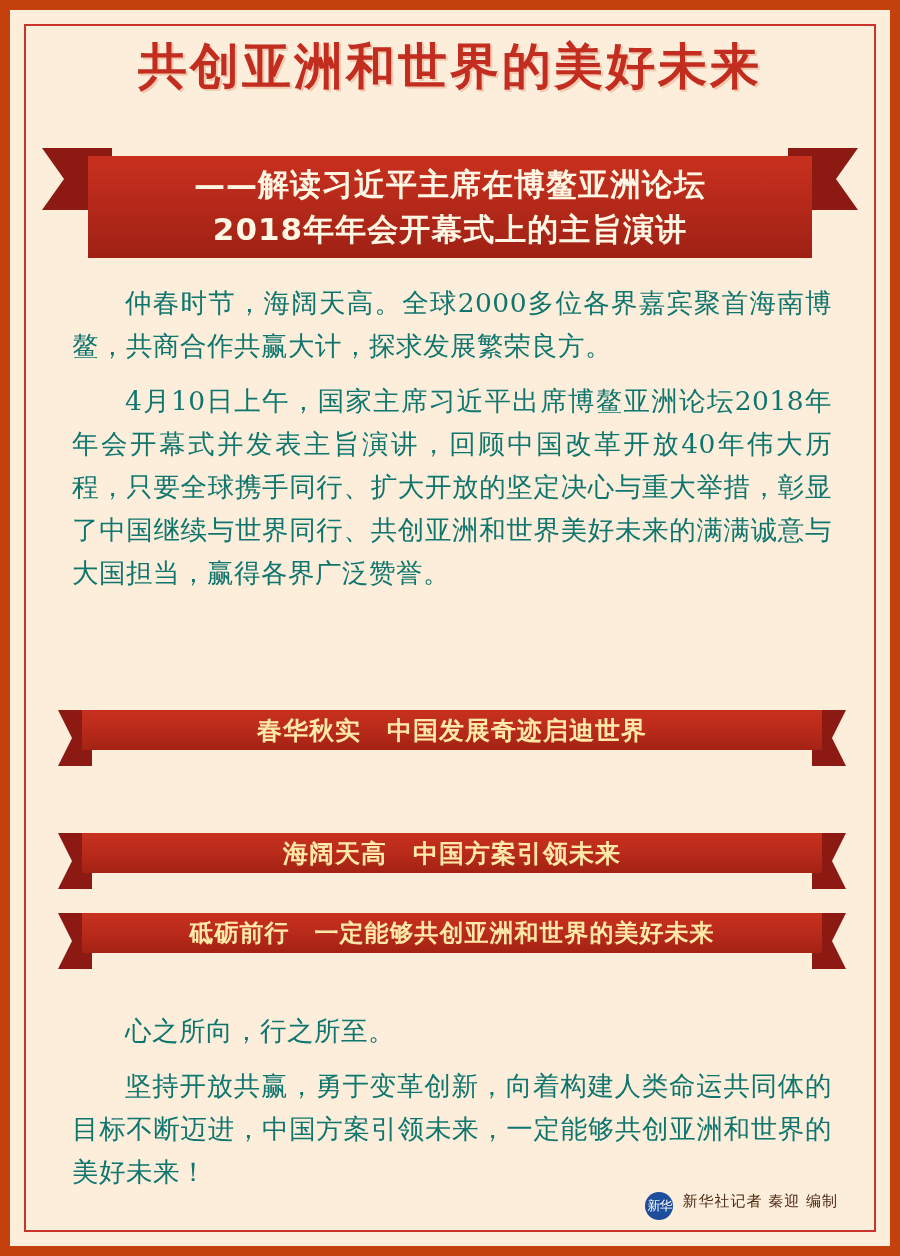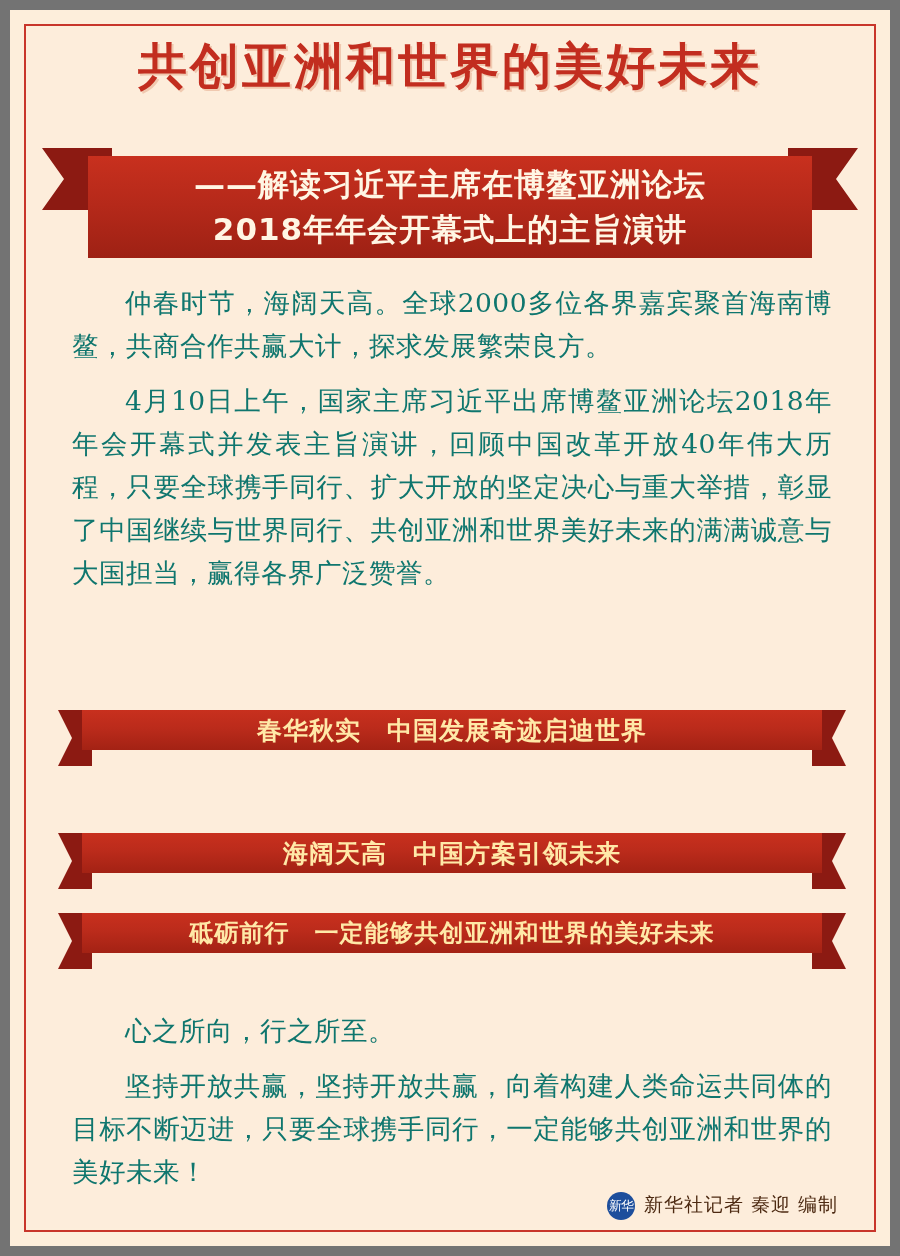--- a/index.html
+++ b/index.html
@@ -13,21 +13,21 @@
     font-family: "Liberation Serif", serif;
     overflow: hidden;
     position: relative;
   }
 
   
   .page {
     position: absolute;
     inset: 0;
     background: #fdeedb;
-    border: 10px solid #737373;
+    border: 10px solid #c2410c;
     box-sizing: border-box;
   }
   .frame-line {
     position: absolute;
     left: 14px; top: 14px; right: 14px; bottom: 14px;
     border: 2px solid #c8352a;
     box-sizing: border-box;
     pointer-events: none;
   }
   .inner-bg {
@@ -168,21 +168,21 @@
     color: #fff;
     font-size: 13px;
     display: flex;
     align-items: center;
     justify-content: center;
     font-family: "DejaVu Sans", sans-serif;
     letter-spacing: -1px;
   }
   .credit .credit-text {
     font-family: "DejaVu Serif", serif;
-    font-size: 19px;
+    font-size: 15px;
     color: #4d2a12;
     letter-spacing: 1px;
   }
 </style>
 </head>
 <body>
 
 <div class="page">
   <div class="inner-bg"></div>
   <div class="frame-line"></div>
@@ -224,20 +224,20 @@
   <div class="sec-ribbon" style="top:903px;">
     <div class="notch-l"></div>
     <div class="notch-r"></div>
     <div class="sec-band">
       <span class="sec-text wide">砥砺前行　一定能够共创亚洲和世界的美好未来</span>
     </div>
   </div>
 
   <div class="body-block" style="top:1000px;">
     <p class="para">心之所向，行之所至。</p>
-    <p class="para">坚持开放共赢，坚持开放共赢，向着构建人类命运共同体的目标不断迈进，只要全球携手同行，一定能够共创亚洲和世界的美好未来！</p>
+    <p class="para">坚持开放共赢，勇于变革创新，向着构建人类命运共同体的目标不断迈进，中国方案引领未来，一定能够共创亚洲和世界的美好未来！</p>
   </div>
 
   <div class="credit">
     <div class="logo">新华</div>
     <div class="credit-text">新华社记者 秦迎 编制</div>
   </div>
 </div>
 
 </body></html>

